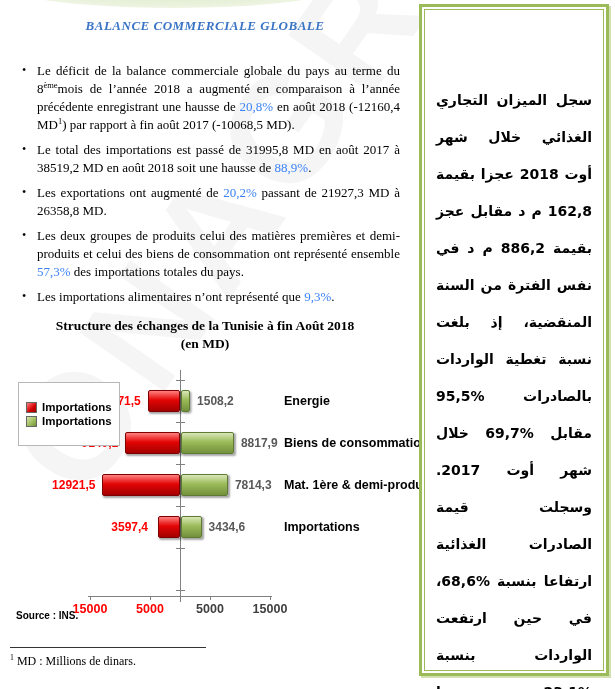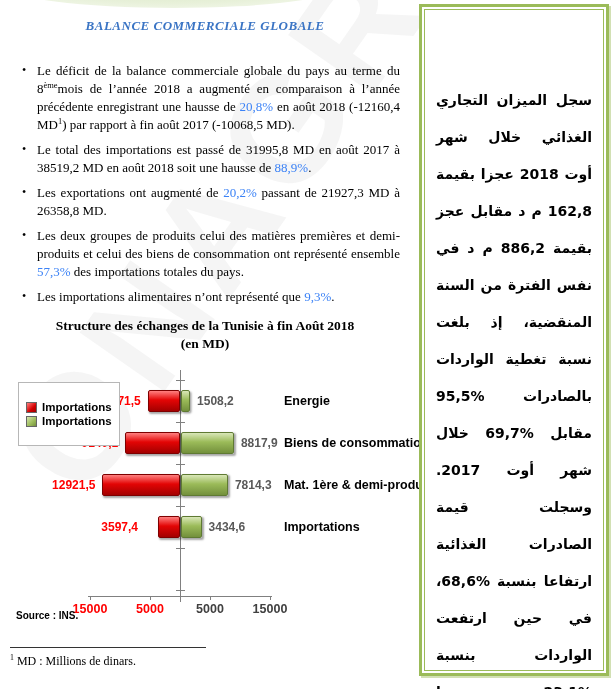--- a/index.html
+++ b/index.html
@@ -136,21 +136,21 @@
           <div class="crow">
             <div class="bar imp" style="left: 102.471px; width: 77.529px;"></div>
             <div class="bar exp" style="left: 181px; width: 46.8858px;"></div>
             <span class="vlab imp" style="right: 314.529px;">12921,5</span>
             <span class="vlab exp" style="left: 234.886px;">7814,3</span>
             <span class="clab">Mat. 1ère &amp; demi-produit</span>
           </div>
           <div class="crow">
             <div class="bar imp" style="left: 158.416px; width: 21.5844px;"></div>
             <div class="bar exp" style="left: 181px; width: 20.6076px;"></div>
-            <span class="vlab imp" style="right: 272px;">3597,4</span>
+            <span class="vlab imp" style="right: 262px;">3597,4</span>
             <span class="vlab exp" style="left: 208.608px;">3434,6</span>
             <span class="clab">Importations</span>
           </div>
         </div>
     <div class="vtick" style="top: 12px;"></div>
         <div class="vtick" style="top: 54px;"></div>
         <div class="vtick" style="top: 96px;"></div>
         <div class="vtick" style="top: 138px;"></div>
         <div class="vtick" style="top: 180px;"></div>
         <div class="vtick" style="top: 222px;"></div>

